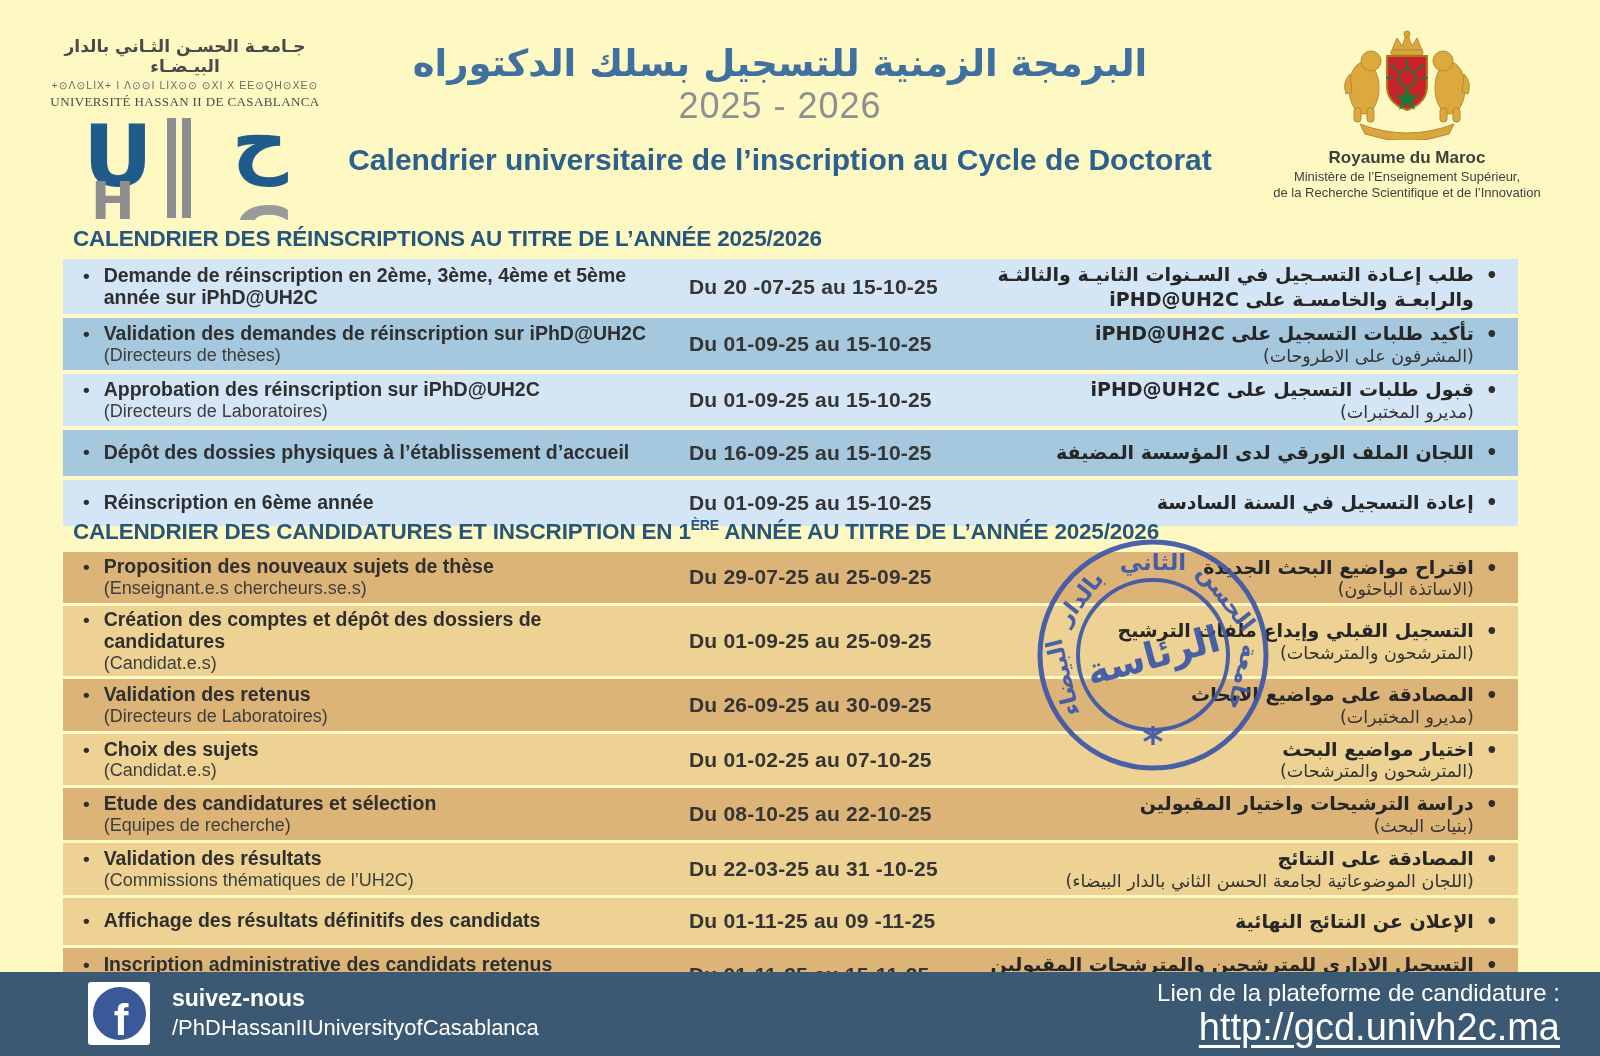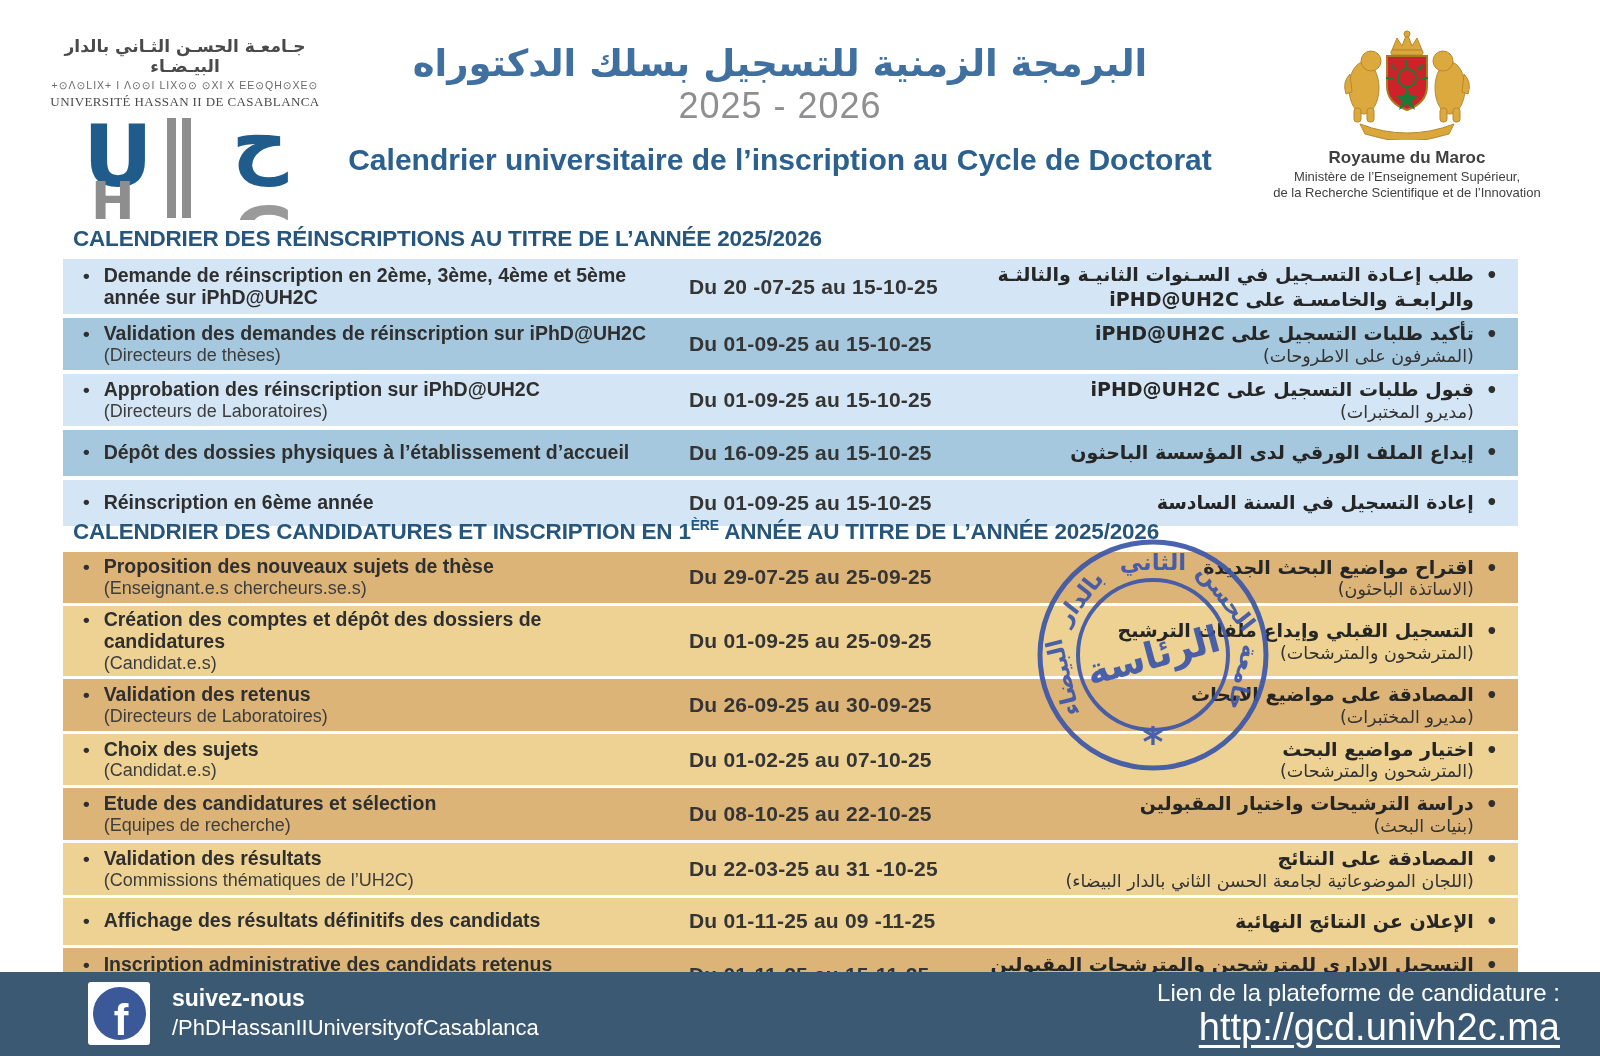--- a/index.html
+++ b/index.html
@@ -1,18 +1,18 @@
 <!DOCTYPE html>
 <html><head>
 <meta charset="utf-8">
 <style>
   * { margin:0; padding:0; box-sizing:border-box; }
   body { background:#e8e8e8; }
   .page {
-    position:relative; width:1600px; height:1056px; background:#ffffff;
+    position:relative; width:1600px; height:1056px; background:#fef9c3;
     overflow:hidden; font-family:"Liberation Sans", sans-serif;
   }
 
   
   .logo-block { position:absolute; left:50px; top:36px; width:270px; text-align:center; }
   .logo-ar { font-family:"DejaVu Sans", sans-serif; font-weight:bold; font-size:17px; color:#4a4a4a; }
   .logo-tif { font-size:10.5px; color:#6a6a6a; letter-spacing:1px; margin-top:3px; }
   .logo-latin { font-family:"Liberation Serif", serif; font-size:13px; color:#4a4a4a; margin-top:3px; letter-spacing:.4px; }
   .logo-mark { margin-top:2px; }
 
@@ -197,21 +197,21 @@
       <div class="cell-fr">
         <span class="fr-bullet">•</span>
         <span class="fr-text">
             <span class="fr-main">Dépôt des dossies physiques à l’établissement d’accueil</span>
           </span>
       </div>
       <div class="cell-date"><span>Du 16-09-25 au 15-10-25</span></div>
       <div class="cell-ar">
         <span class="ar-bullet">•</span>
         <span class="ar-text">
-            <span class="ar-main">إيداع الملف الورقي لدى المؤسسة الباحثون</span>
+            <span class="ar-main">اللجان الملف الورقي لدى المؤسسة المضيفة</span>
           </span>
       </div>
     </div>
 
     <div class="row light">
       <div class="cell-fr">
         <span class="fr-bullet">•</span>
         <span class="fr-text">
             <span class="fr-main">Réinscription en 6ème année</span>
           </span>

